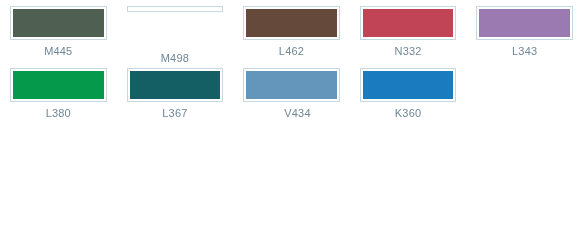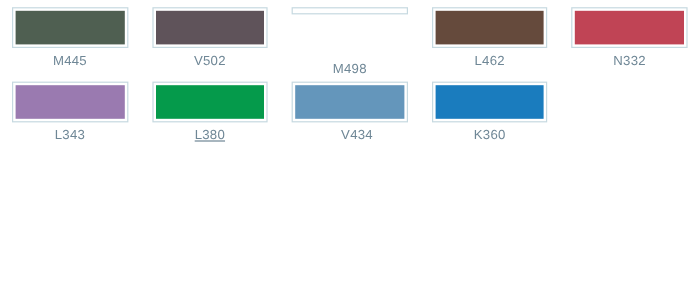--- a/index.html
+++ b/index.html
@@ -54,26 +54,20 @@
 <body style="background: rgb(255, 255, 255);">
 
 <div id="palette-grid">
   <div class="swatch-cell">
     <div class="swatch-frame" style="border-color: rgb(198, 217, 224);">
       <div class="swatch-color" style="background: rgb(79, 95, 81);"></div>
     </div>
     <div class="swatch-label" style="color: rgb(111, 135, 150);">M445</div>
   </div>
 
-  <div class="swatch-cell">
-    <div class="swatch-frame" style="border-color: rgb(198, 217, 224);">
-      <div class="swatch-color" style="background: rgb(95, 83, 90);"></div>
-    </div>
-    <div class="swatch-label" style="color: rgb(111, 135, 150);">V502</div>
-  </div>
 
   <div class="swatch-cell">
     <div class="swatch-frame" style="border-color: rgb(198, 217, 224);">
       <div class="swatch-color" style="background: rgb(147, 156, 153);"></div>
     </div>
     <div class="swatch-label" style="color: rgb(111, 135, 150); margin-top: 40px;">M498</div>
   </div>
 
   <div class="swatch-cell">
     <div class="swatch-frame" style="border-color: rgb(198, 217, 224);">
@@ -97,23 +91,29 @@
     <div class="swatch-frame" style="border-color: rgb(198, 217, 224);">
       <div class="swatch-color" style="background: rgb(154, 122, 176);"></div>
     </div>
     <div class="swatch-label" style="color: rgb(111, 135, 150);">L343</div>
   </div>
 
   <div class="swatch-cell">
     <div class="swatch-frame" style="border-color: rgb(198, 217, 224);">
       <div class="swatch-color" style="background: rgb(5, 154, 75);"></div>
     </div>
-    <div class="swatch-label" style="color: rgb(111, 135, 150); text-decoration: underline;">L380</div>
+    <div class="swatch-label" style="color: rgb(111, 135, 150);">L380</div>
   </div>
 
+  <div class="swatch-cell">
+    <div class="swatch-frame" style="border-color: rgb(198, 217, 224);">
+      <div class="swatch-color" style="background: rgb(20, 95, 99);"></div>
+    </div>
+    <div class="swatch-label" style="color: rgb(111, 135, 150);">L367</div>
+  </div>
 
   <div class="swatch-cell">
     <div class="swatch-frame" style="border-color: rgb(198, 217, 224);">
       <div class="swatch-color" style="background: rgb(100, 150, 187);"></div>
     </div>
     <div class="swatch-label" style="color: rgb(111, 135, 150); margin-left: 12px;">V434</div>
   </div>
 
   <div class="swatch-cell">
     <div class="swatch-frame" style="border-color: rgb(198, 217, 224);">

